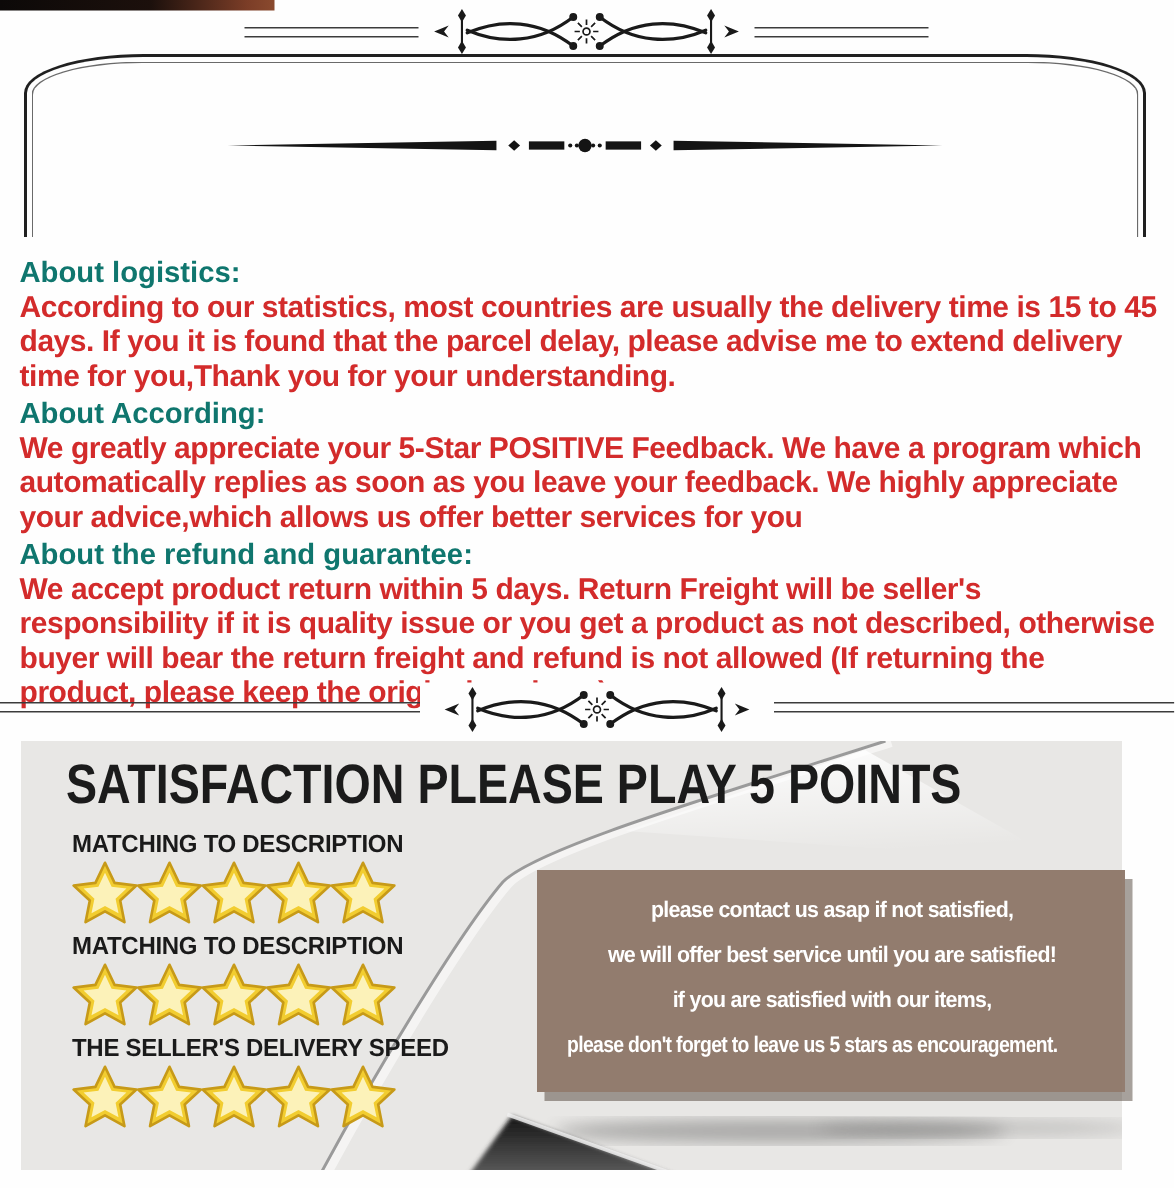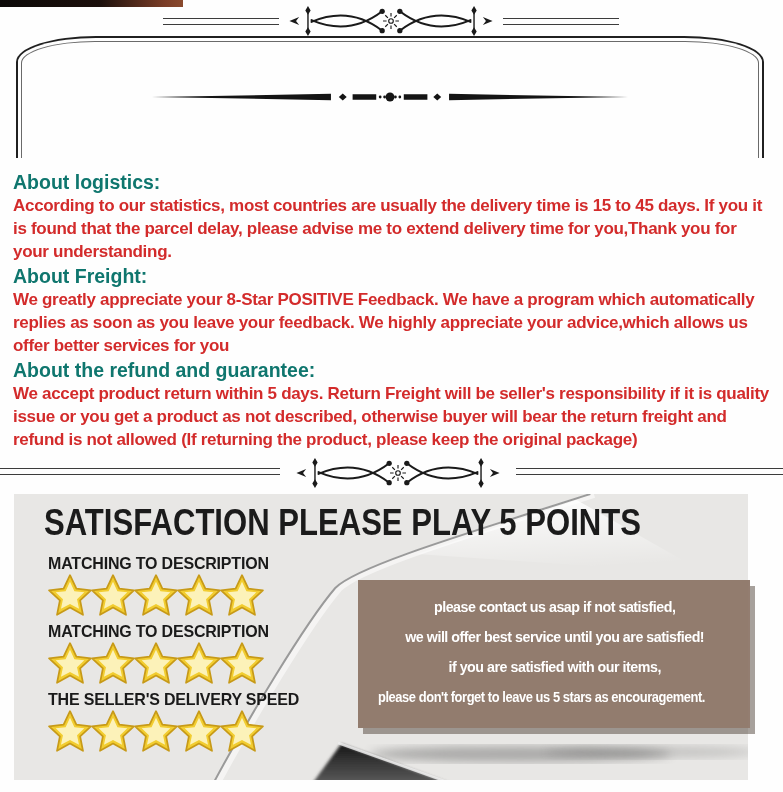--- a/index.html
+++ b/index.html
@@ -25,21 +25,21 @@
     border-radius:74px 74px 0 0 / 22px 22px 0 0;}
   .svc-title{position:absolute;top:8px;left:0;right:0;text-align:center;
     font-size:43px;font-weight:bold;color:#161616;letter-spacing:0.5px;white-space:nowrap;}
   .svc-title span{display:inline-block;transform:scaleX(0.78);transform-origin:center;}
   .title-divider{position:absolute;top:51px;left:50%;transform:translateX(-50%);
     width:492px;height:16px;}
 
   
   .policy{position:absolute;left:13px;top:170px;width:762px;}
   .policy h3{margin:0;font-size:19.5px;line-height:24px;font-weight:bold;color:#0f766e;}
-  .policy p{margin:0 0 1px 0;font-size:17px;line-height:23px;font-weight:bold;
+  .policy p{margin:0 0 1px 0;font-size:20px;line-height:23px;font-weight:bold;
     color:#d32b2b;letter-spacing:-0.3px;}
 
   
   .mid-divider{position:absolute;top:458px;left:0;width:783px;height:30px;}
   .mid-lines{position:absolute;top:10px;left:0;right:0;height:5px;
     border-top:1.6px solid #3c3c3c;border-bottom:1.6px solid #3c3c3c;}
   .mid-flourish{position:absolute;top:-3px;left:50%;transform:translateX(-50%);
     background:#fefefe;padding:0 12px;}
 
   
@@ -118,22 +118,22 @@
         <circle cx="250" cy="8" r="4.5"></circle>
         <circle cx="255.5" cy="8" r="1.4"></circle>
           <circle cx="260" cy="8" r="1.4"></circle>
       </g>
     </svg>
   </div>
 
   <div class="policy">
     <h3>About logistics:</h3>
     <p>According to our statistics, most countries are usually the delivery time is 15 to 45 days. If you it is found that the parcel delay, please advise me to extend delivery time for you,Thank you for your understanding.</p>
-    <h3>About Freight:</h3>
-    <p>We greatly appreciate your 8-Star POSITIVE Feedback. We have a program which automatically replies as soon as you leave your feedback. We highly appreciate your advice,which allows us offer better services for you</p>
+    <h3>About According:</h3>
+    <p>We greatly appreciate your 5-Star POSITIVE Feedback. We have a program which automatically replies as soon as you leave your feedback. We highly appreciate your advice,which allows us offer better services for you</p>
     <h3>About the refund and guarantee:</h3>
     <p>We accept product return within 5 days. Return Freight will be seller's responsibility if it is quality issue or you get a product as not described, otherwise buyer will bear the return freight and refund is not allowed (If returning the product, please keep the original package)</p>
   </div>
 
   <div class="mid-divider">
     <div class="mid-lines"></div>
     <svg class="flourish mid-flourish" viewBox="0 0 240 40">
         <use href="#flourish-def"></use>
       </svg>
   </div>

